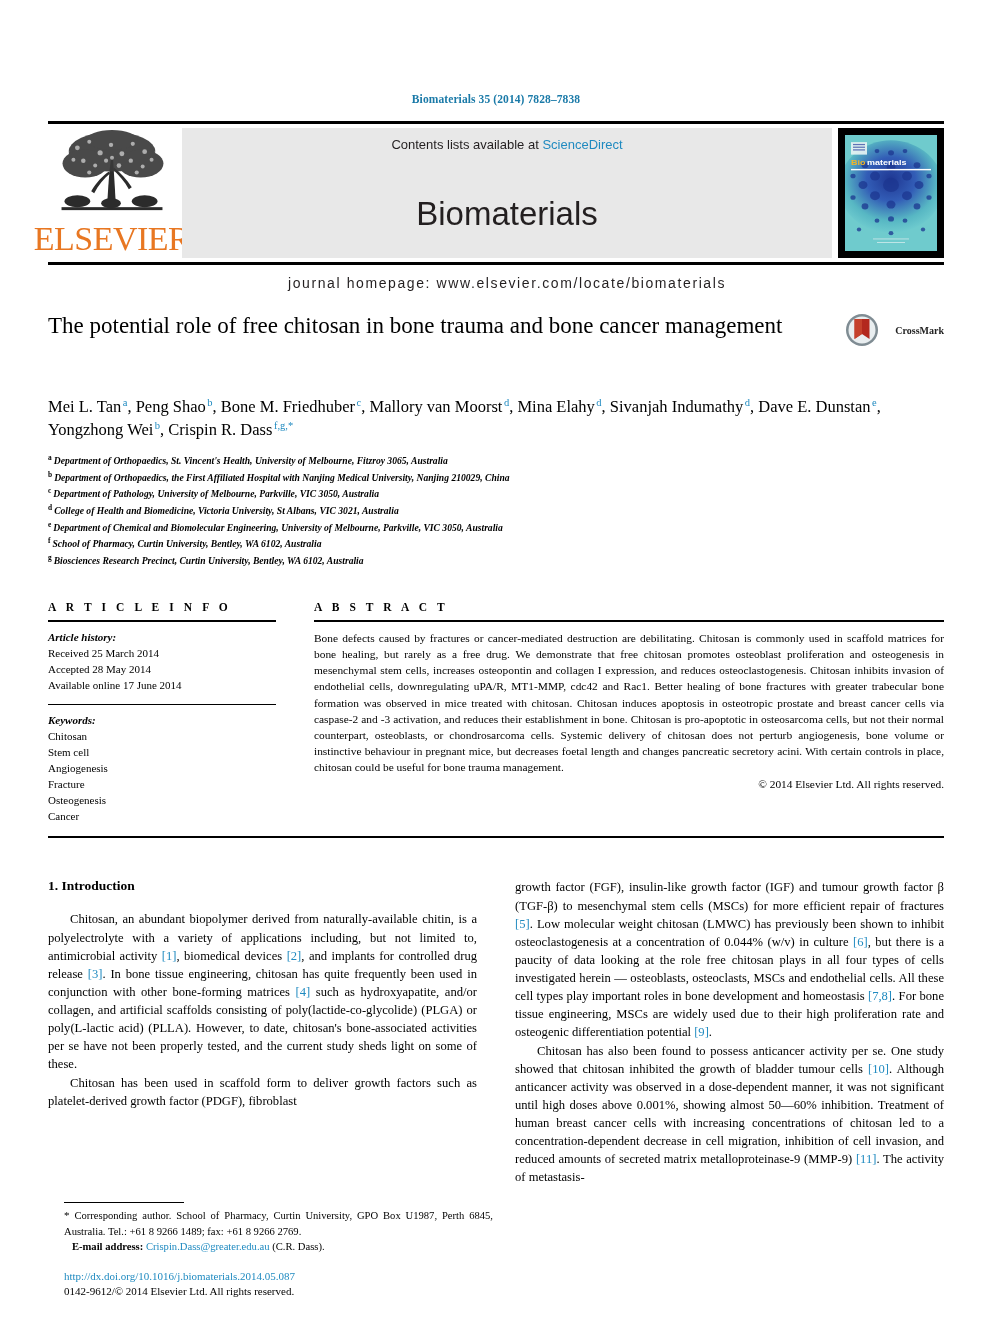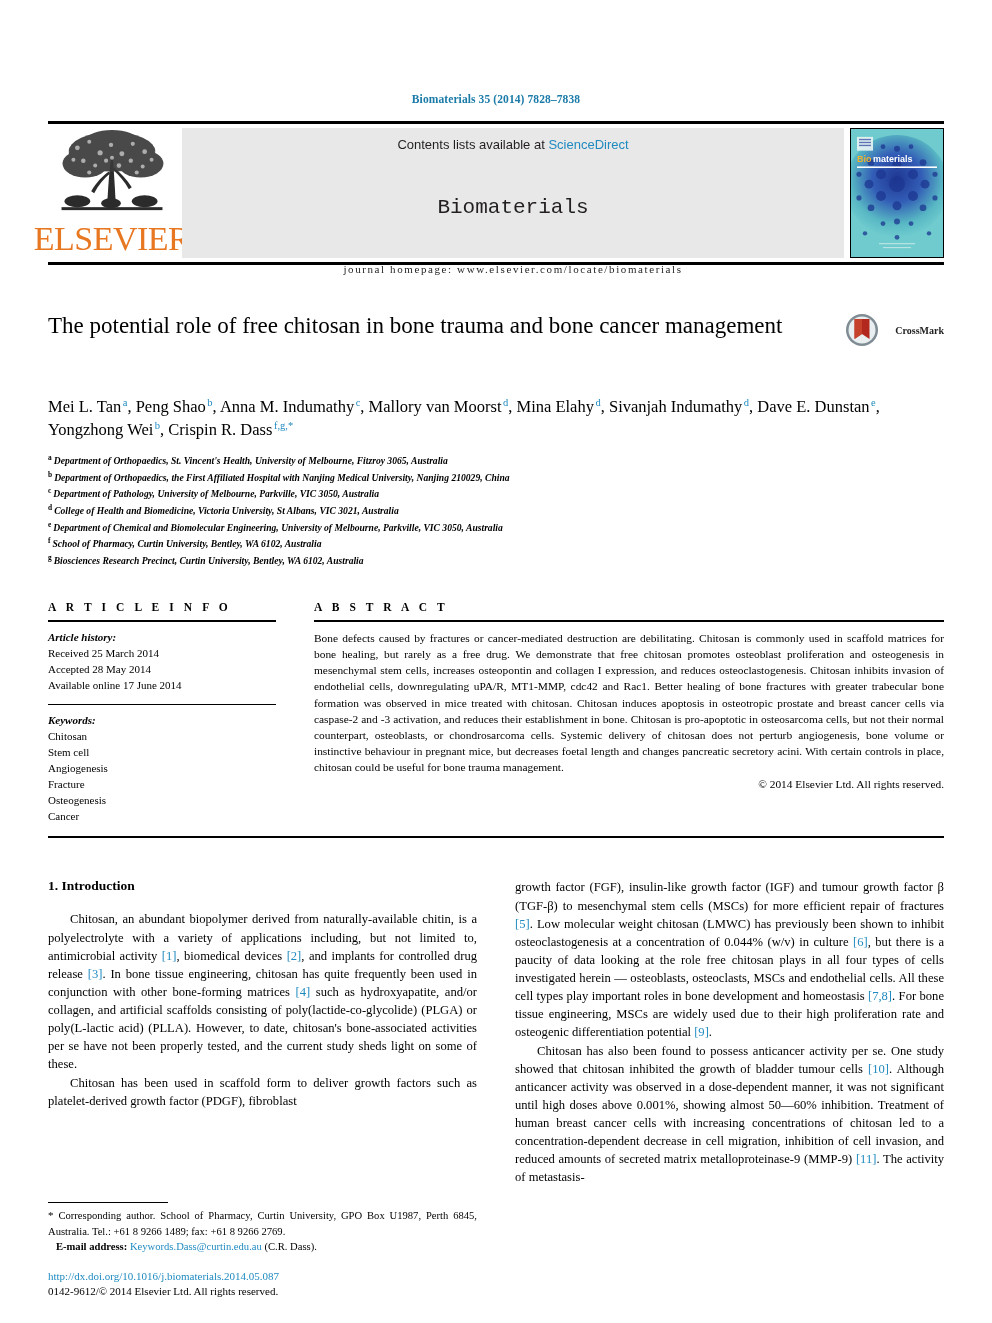--- a/index.html
+++ b/index.html
@@ -78,37 +78,37 @@
   }
   .contents-line {
     font-family: "Liberation Sans", sans-serif;
     font-size: 13px;
     color: #231f20;
   }
   .contents-line .sd {
     color: #1f8ac0;
   }
   .journal-name {
-    font-family: Liberation Mono, monospace;
-    font-size: 21px;
+    font-family: Liberation Sans, sans-serif;
+    font-size: 33px;
     color: #231f20;
     line-height: 1;
   }
   .homepage-line {
-    font-family: Liberation Serif, serif;
-    font-size: 11px;
+    font-family: Liberation Sans, sans-serif;
+    font-size: 14px;
     color: #231f20;
     letter-spacing: 1.6px;
   }
 
   .cover-thumb {
     flex: 0 0 92px;
     width: 92px;
     position: relative;
-    border: 1px solid #000000;
+    border: 7px solid #000000;
     background: #63c3c8;
     overflow: hidden;
   }
   .cover-thumb svg { display:block; width:100%; height:100%; }
 
   
   .title-block {
     margin-top: 46px;
     position: relative;
     min-height: 64px;
@@ -226,21 +226,21 @@
     margin: 0;
     text-indent: 22px;
     hyphens: auto;
   }
   .para + .para { margin-top: 0; }
   .ref { color: #1f8ac0; }
 
   
   .footnote-wrap {
     position: absolute;
-    left: 0;
+    left: 16px;
     bottom: 0;
     width: 100%;
   }
   .footnote-rule {
     border-top: 1px solid #000;
     width: 120px;
     margin-bottom: 5px;
   }
   .footnote {
     font-size: 10.6px;
@@ -384,21 +384,21 @@
         <path d="M9.5 6 h15 v20 l-7.5 -5 l-7.5 5 Z" fill="#b3281e"></path>
         <path d="M9.5 6 h7.5 v15 l-7.5 5 Z" fill="#c8452f" opacity="0.85"></path>
       </svg>
       <span class="crossmark-text">CrossMark</span>
     </div>
   </div>
 
   <div class="authors">
     <span><span>Mei L. Tan</span><sup>a</sup></span>,
     <span><span>Peng Shao</span><sup>b</sup></span>,
-    <span><span>Anna M. Indumathy</span><sup>c</sup></span>,
+    <span><span>Bone M. Friedhuber</span><sup>c</sup></span>,
     <span><span>Mallory van Moorst</span><sup>d</sup></span>,
     <span><span>Mina Elahy</span><sup>d</sup></span>,
     <span><span>Sivanjah Indumathy</span><sup>d</sup></span>,
     <span><span>Dave E. Dunstan</span><sup>e</sup></span>,
     <span><span>Yongzhong Wei</span><sup>b</sup></span>,
     <span><span>Crispin R. Dass</span><sup>f,g,*</sup></span>
   </div>
 
   <div class="affiliations">
     <div><span class="aff-mark">a</span><span>Department of Orthopaedics, St. Vincent's Health, University of Melbourne, Fitzroy 3065, Australia</span></div>
@@ -453,21 +453,21 @@
         <p class="para"><span>Chitosan, an abundant biopolymer derived from naturally-available chitin, is a polyelectrolyte with a variety of applications including, but not limited to, antimicrobial activity <span class="ref">[1]</span>, biomedical devices <span class="ref">[2]</span>, and implants for controlled drug release <span class="ref">[3]</span>. In bone tissue engineering, chitosan has quite frequently been used in conjunction with other bone-forming matrices <span class="ref">[4]</span> such as hydroxyapatite, and/or collagen, and artificial scaffolds consisting of poly(lactide-co-glycolide) (PLGA) or poly(L-lactic acid) (PLLA). However, to date, chitosan's bone-associated activities per se have not been properly tested, and the current study sheds light on some of these.</span></p>
         <p class="para"><span>Chitosan has been used in scaffold form to deliver growth factors such as platelet-derived growth factor (PDGF), fibroblast</span></p>
       </div>
 
       <div class="footnote-wrap">
         <div class="footnote-rule"></div>
         <div class="footnote">
           <span class="star">*</span>
           <span>Corresponding author. School of Pharmacy, Curtin University, GPO Box U1987, Perth 6845, Australia. Tel.: +61 8 9266 1489; fax: +61 8 9266 2769.</span><br>
           &nbsp;&nbsp;&nbsp;<span class="email-lbl">E-mail address:</span>
-          <span class="link">Keywords.Dass@curtin.edu.au</span>
+          <span class="link">Crispin.Dass@greater.edu.au</span>
           <span>(C.R. Dass).</span>
         </div>
         <div class="doi-block">
           <div class="doi-link">http://dx.doi.org/10.1016/j.biomaterials.2014.05.087</div>
           <div>0142-9612/© 2014 Elsevier Ltd. All rights reserved.</div>
         </div>
       </div>
     </div>
 
     <div class="bcol">

